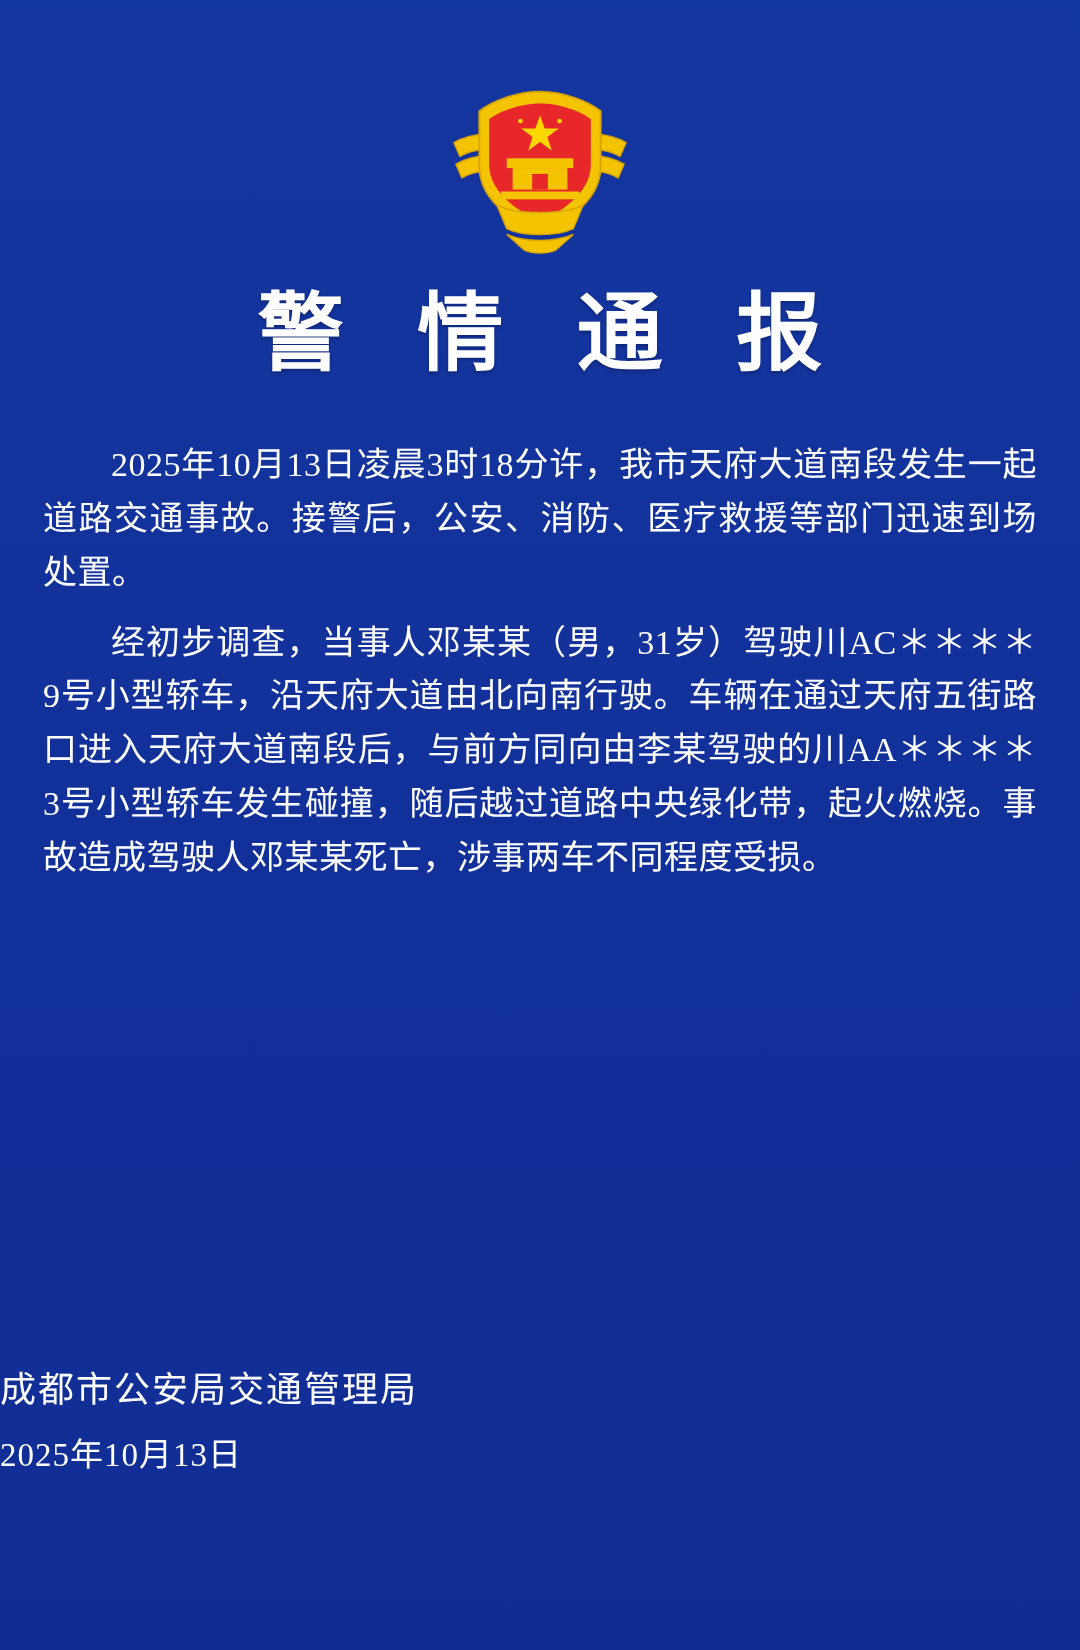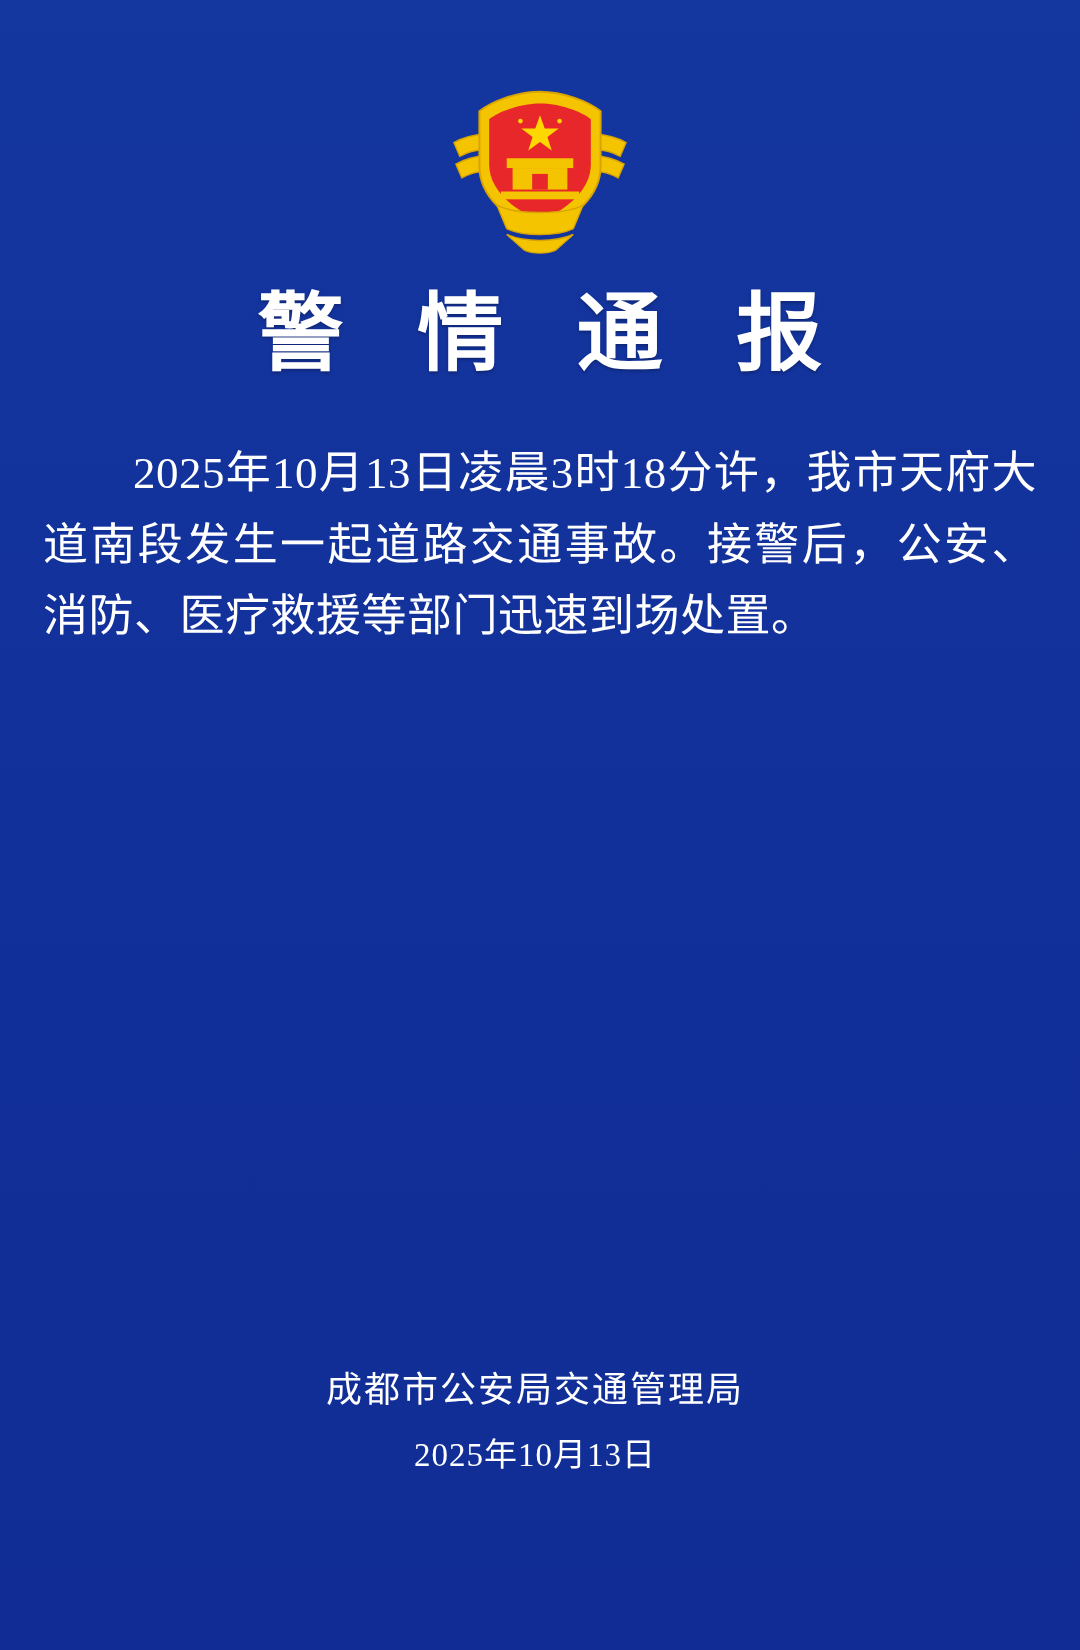--- a/index.html
+++ b/index.html
@@ -44,36 +44,36 @@
     text-indent: 26px;
     font-family: "Liberation Serif", "DejaVu Serif", serif;
     color: #ffffff;
     text-shadow: 0 2px 3px rgba(0,0,0,0.25);
   }
   
   .body-text {
     margin-top: 34px;
   }
   .para {
-    font-size: 45px;
+    font-size: 34px;
     line-height: 1.58;
     text-align: justify;
     text-justify: inter-ideograph;
     text-indent: 2em;
     margin: 0 0 16px 0;
     color: #ffffff;
     letter-spacing: 0.5px;
   }
   
   .signature {
     position: absolute;
     left: 0;
     right: 10px;
     bottom: 168px;
-    text-align: center;
+    text-align: left;
   }
   .sig-org {
     font-size: 36px;
     line-height: 1.6;
     letter-spacing: 2px;
   }
   .sig-date {
     font-size: 33px;
     line-height: 1.6;
     margin-top: 10px;
@@ -110,20 +110,21 @@
 
       <path d="M56 126 C74 136 126 136 144 126 L134 150 C118 158 82 158 66 150 Z" fill="#f5c400" stroke="#d9a400" stroke-width="1.5"></path>
       <path d="M66 156 C84 164 116 164 134 156 L116 172 C108 176 92 176 84 172 Z" fill="#f5c400" stroke="#d9a400" stroke-width="1.5"></path>
     </svg>
   </div>
 
   <h1 class="title">警 情 通 报</h1>
 
   <div class="body-text">
     <p class="para">2025年10月13日凌晨3时18分许，我市天府大道南段发生一起道路交通事故。接警后，公安、消防、医疗救援等部门迅速到场处置。</p>
+    <p class="para">经初步调查，当事人邓某某（男，31岁）驾驶川AC＊＊＊＊9号小型轿车，沿天府大道由北向南行驶。车辆在通过天府五街路口进入天府大道南段后，与前方同向由李某驾驶的川AA＊＊＊＊3号小型轿车发生碰撞，随后越过道路中央绿化带，起火燃烧。事故造成驾驶人邓某某死亡，涉事两车不同程度受损。</p>
   </div>
 
   <div class="signature">
     <div class="sig-org">成都市公安局交通管理局</div>
     <div class="sig-date">2025年10月13日</div>
   </div>
 
 </div>
 
 </body></html>

